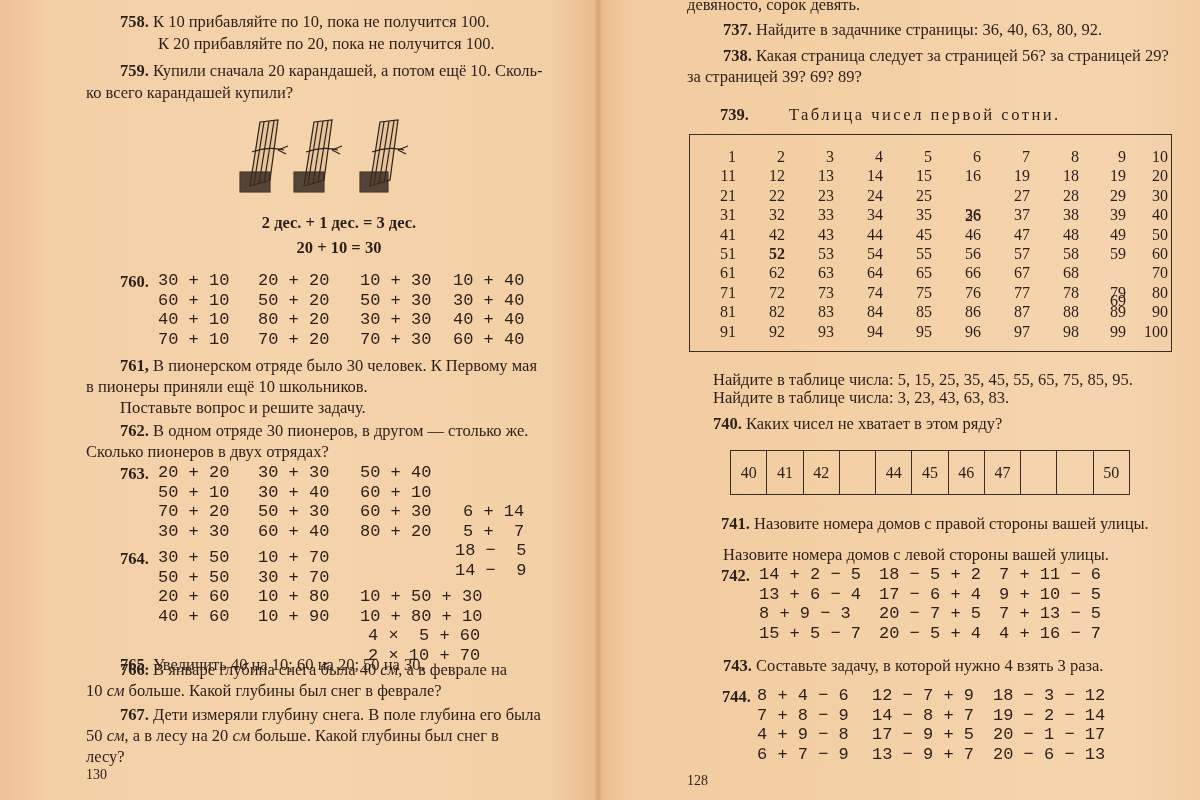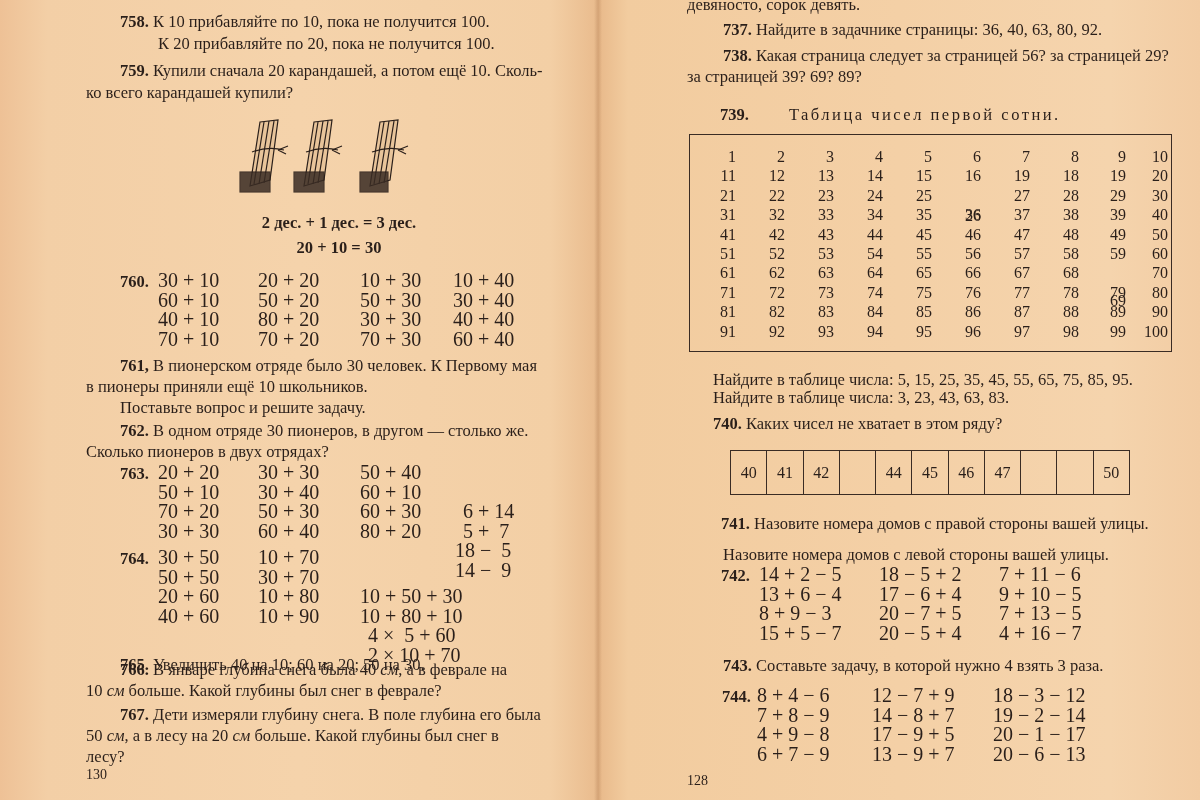--- a/index.html
+++ b/index.html
@@ -20,21 +20,21 @@
     left: 598px; width: 602px;
     background: linear-gradient(90deg, #e8b98a 0%, #f2cc9f 5%, #f4d0a6 50%, #f5d4ad 85%, #f2cca3 100%);
   }
   .gutter {
     position: absolute; left: 594px; top: 0; width: 8px; height: 800px;
     background: linear-gradient(90deg, rgba(0,0,0,0) 0%, rgba(150,95,55,0.25) 50%, rgba(0,0,0,0) 100%);
   }
   .t { position: absolute; font-size: 16.5px; line-height: 21px; white-space: nowrap; }
   .num { font-weight: bold; }
   .ital { font-style: italic; }
-  .col { position: absolute; font-size: 20px; line-height: 19.5px; white-space: nowrap; }
+  .col { position: absolute; font-size: 17px; line-height: 19.5px; white-space: nowrap; font-family: Liberation Mono, monospace; }
   .col div { height: 19.5px; }
   .center-eq { position: absolute; font-weight: bold; font-size: 16.5px; width: 598px; text-align: center; left: 0; }
   .pageno { position: absolute; font-size: 14px; }
   .grid100 {
     position: absolute; left: 689px; top: 134px; width: 483px; height: 218px;
     border: 1.5px solid #3a2c24; box-sizing: border-box;
   }
   .grid100 .cell {
     position: absolute; width: 46px; text-align: right; font-size: 16px; line-height: 19.4px;
   }
@@ -260,21 +260,21 @@
       <div class="cell" style="left: 49px; top: 89.6px;">42</div>
       <div class="cell" style="left: 98px; top: 89.6px;">43</div>
       <div class="cell" style="left: 147px; top: 89.6px;">44</div>
       <div class="cell" style="left: 196px; top: 89.6px;">45</div>
       <div class="cell" style="left: 245px; top: 89.6px;">46</div>
       <div class="cell" style="left: 294px; top: 89.6px;">47</div>
       <div class="cell" style="left: 343px; top: 89.6px;">48</div>
       <div class="cell" style="left: 390px; top: 89.6px;">49</div>
       <div class="cell" style="left: 432px; top: 89.6px;">50</div>
       <div class="cell" style="left: 0px; top: 109px;">51</div>
-      <div class="cell" style="left: 49px; top: 109px;">52</div>
+      <div class="cell" style="left: 49px; top: 109px; font-weight: bold;">52</div>
       <div class="cell" style="left: 98px; top: 109px;">53</div>
       <div class="cell" style="left: 147px; top: 109px;">54</div>
       <div class="cell" style="left: 196px; top: 109px;">55</div>
       <div class="cell" style="left: 245px; top: 109px;">56</div>
       <div class="cell" style="left: 294px; top: 109px;">57</div>
       <div class="cell" style="left: 343px; top: 109px;">58</div>
       <div class="cell" style="left: 390px; top: 109px;">59</div>
       <div class="cell" style="left: 432px; top: 109px;">60</div>
       <div class="cell" style="left: 0px; top: 128.4px;">61</div>
       <div class="cell" style="left: 49px; top: 128.4px;">62</div>

